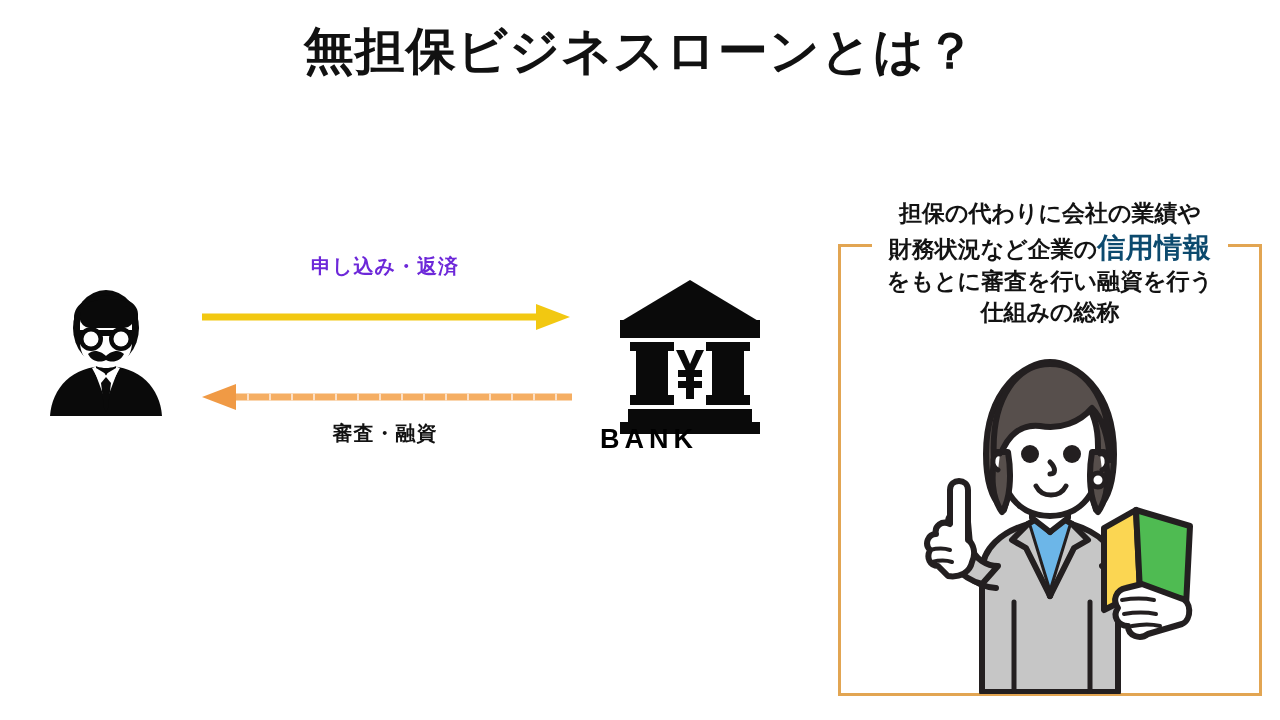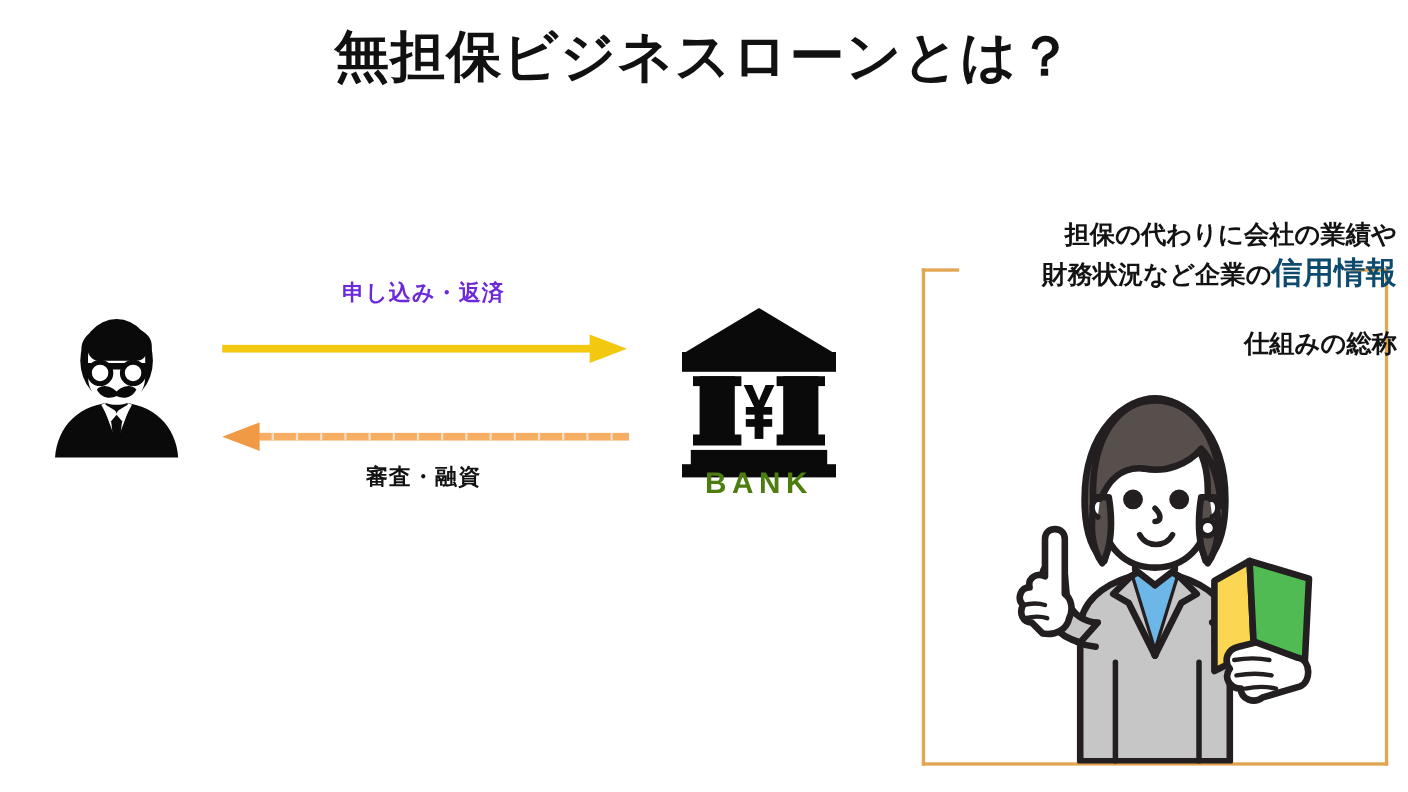--- a/index.html
+++ b/index.html
@@ -93,25 +93,25 @@
     left: 614px;
     top: 36px;
     width: 152px;
     height: 160px;
   }
   #bank-label {
     position: absolute;
     left: 600px;
     top: 184px;
     width: 180px;
-    text-align: center;
+    text-align: left;
     font-size: 27px;
     font-weight: 700;
     letter-spacing: 5px;
-    color: #4d7c0f;
+    color: #000000;
   }
 
   
   #definition-panel {
     position: absolute;
     left: 838px;
     top: 200px;
     width: 424px;
     height: 500px;
   }
@@ -123,21 +123,21 @@
   #frame-right  { left: 421px; top: 44px;  width: 3px;  height: 452px; }
   #frame-bottom { left: 0px;   top: 493px; width: 424px; height: 3px; }
   #frame-top-left  { left: 0px;   top: 44px; width: 34px; height: 3px; }
   #frame-top-right { left: 390px; top: 44px; width: 34px; height: 3px; }
 
   #definition-text {
     position: absolute;
     left: -8px;
     top: -2px;
     width: 440px;
-    text-align: right;
+    text-align: center;
     font-size: 23px;
     font-weight: 700;
     line-height: 1.34;
     color: #131313;
     letter-spacing: 0px;
   }
   #definition-text .keyword {
     color: #0c4a6e;
     font-size: 28px;
     font-weight: 700;
@@ -266,21 +266,21 @@
 
   <div class="frame-line" id="frame-left"></div>
   <div class="frame-line" id="frame-right"></div>
   <div class="frame-line" id="frame-bottom"></div>
   <div class="frame-line" id="frame-top-left"></div>
   <div class="frame-line" id="frame-top-right"></div>
 
   <div id="definition-text">
     <span>担保の代わりに会社の業績や</span><br>
     <span>財務状況など企業の</span><span class="keyword">信用情報</span><br>
-    <br>
+    <span>をもとに審査を行い融資を行う</span><br>
     <span>仕組みの総称</span>
   </div>
 
   <div id="woman-illustration">
     <svg viewBox="0 0 320 360" width="320" height="360" aria-hidden="true">
       <g stroke="#231F20" stroke-width="6" stroke-linejoin="round" stroke-linecap="round" fill="none">
 
         <path d="M92 358
                  L92 238
                  C92 214 112 198 138 190

